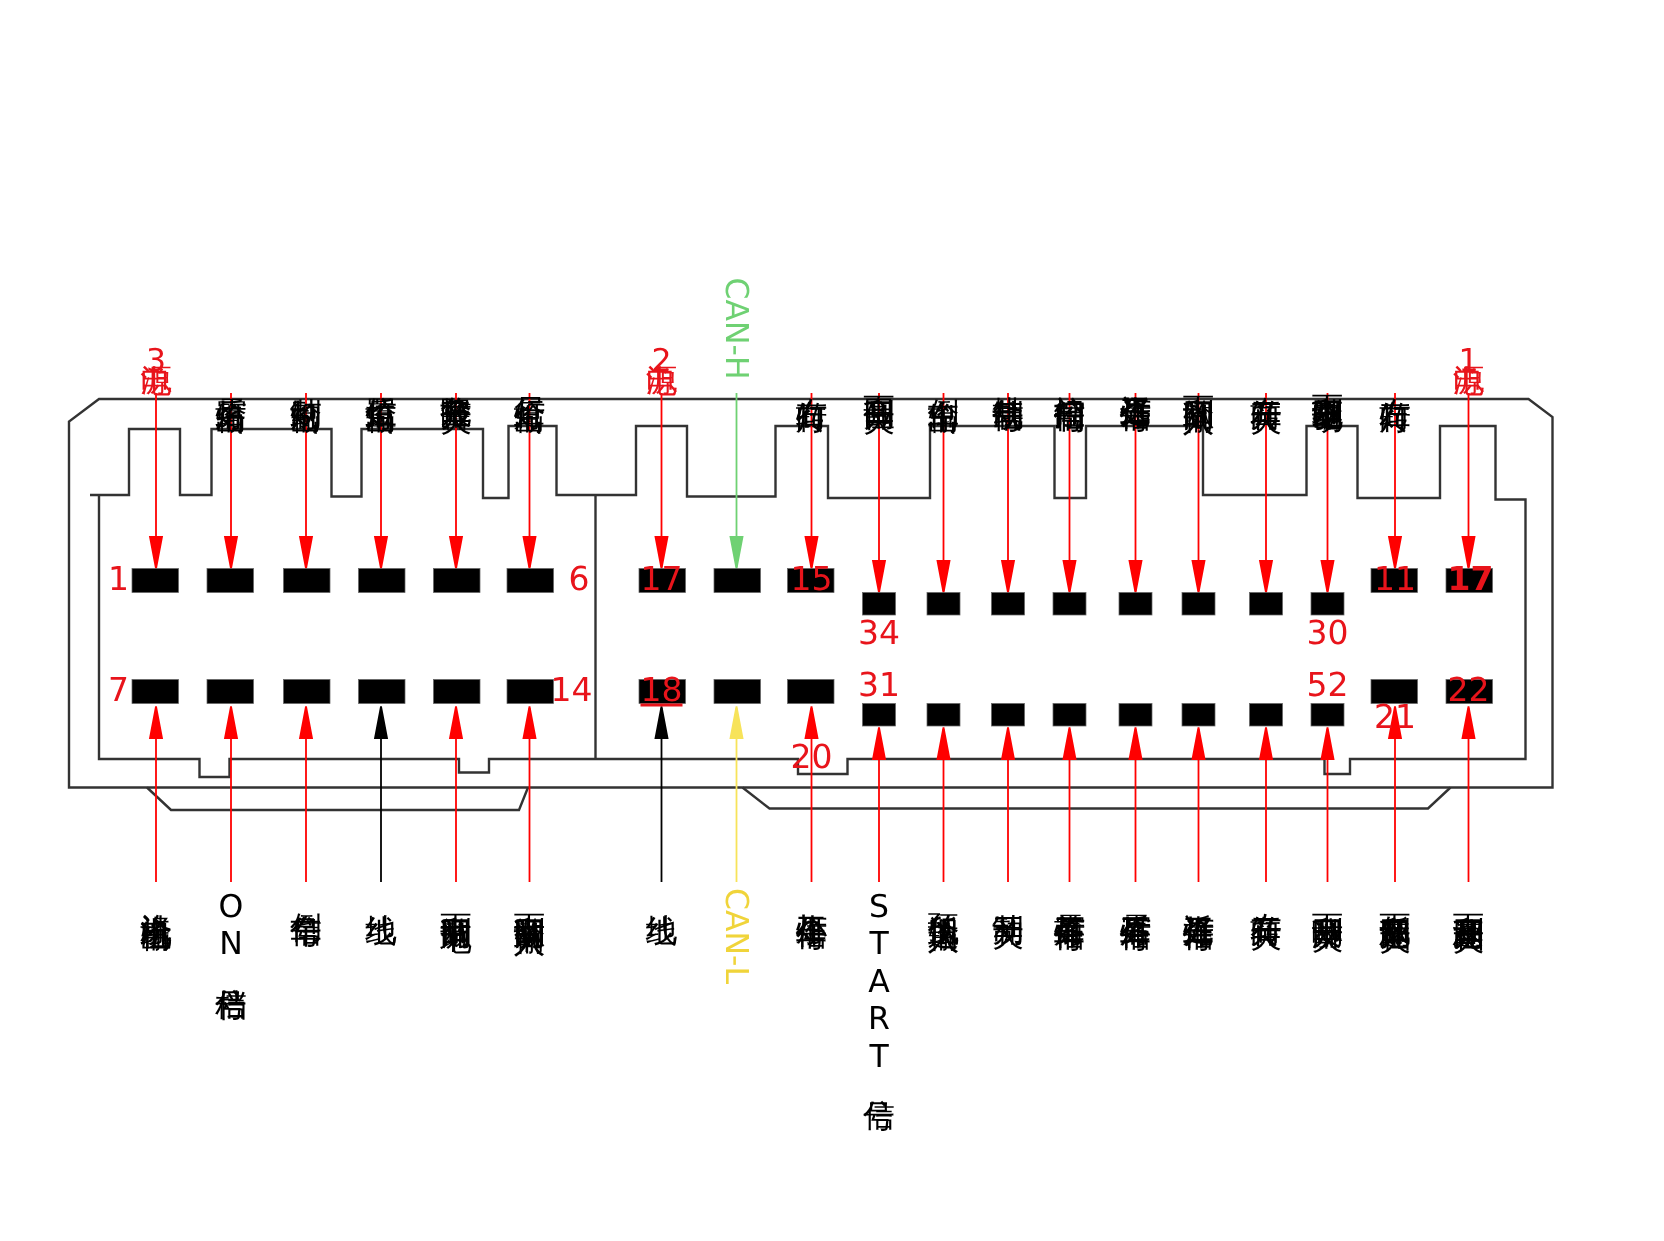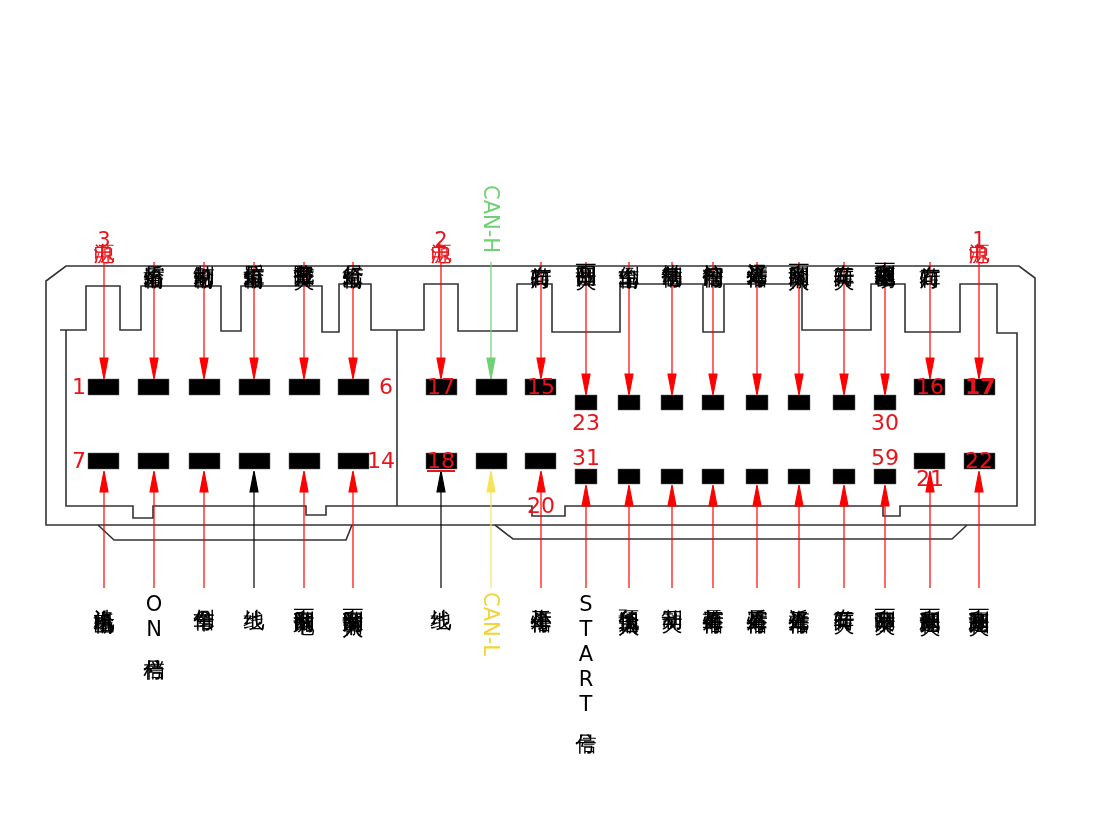--- a/index.html
+++ b/index.html
@@ -173,25 +173,25 @@
 </svg>
 
 <span class="pinnum" style="left:72px;top:376px;">1</span>
 <span class="pinnum" style="left:379px;top:376px;">6</span>
 <span class="pinnum" style="left:72px;top:450px;">7</span>
 <span class="pinnum" style="left:367px;top:450px;">14</span>
 <span class="pinnum" style="left:427px;top:376px;">17</span>
 <span class="pinnum" style="left:527px;top:376px;">15</span>
 <span class="pinnum" style="left:427px;top:450px;text-decoration:underline;">18</span>
 <span class="pinnum" style="left:527px;top:450px;margin-top:45px;">20</span>
-<span class="pinnum" style="left:572px;top:412px;">23</span>
+<span class="pinnum" style="left:572px;top:412px;">34</span>
 <span class="pinnum" style="left:572px;top:447px;">31</span>
 <span class="pinnum" style="left:871px;top:412px;">30</span>
-<span class="pinnum" style="left:871px;top:447px;">59</span>
-<span class="pinnum" style="left:916px;top:376px;">16</span>
+<span class="pinnum" style="left:871px;top:447px;">52</span>
+<span class="pinnum" style="left:916px;top:376px;">11</span>
 <span class="pinnum" style="left:965px;top:376px;font-weight:bold;">17</span>
 <span class="pinnum" style="left:916px;top:468px;">21</span>
 <span class="pinnum" style="left:965px;top:450px;">22</span>
 
 <div class="vlabel top" style="left:104px;bottom:574px;color:#e8141b;">电源3</div>
 <div class="vlabel top" style="left:154px;bottom:574px;">后雾灯输出</div>
 <div class="vlabel top" style="left:204px;bottom:574px;">制动灯输出</div>
 <div class="vlabel top" style="left:254px;bottom:574px;">后位置灯输出</div>
 <div class="vlabel top" style="left:304px;bottom:574px;">危险报警开关</div>
 <div class="vlabel top" style="left:353px;bottom:574px;">昼行灯输出</div>

